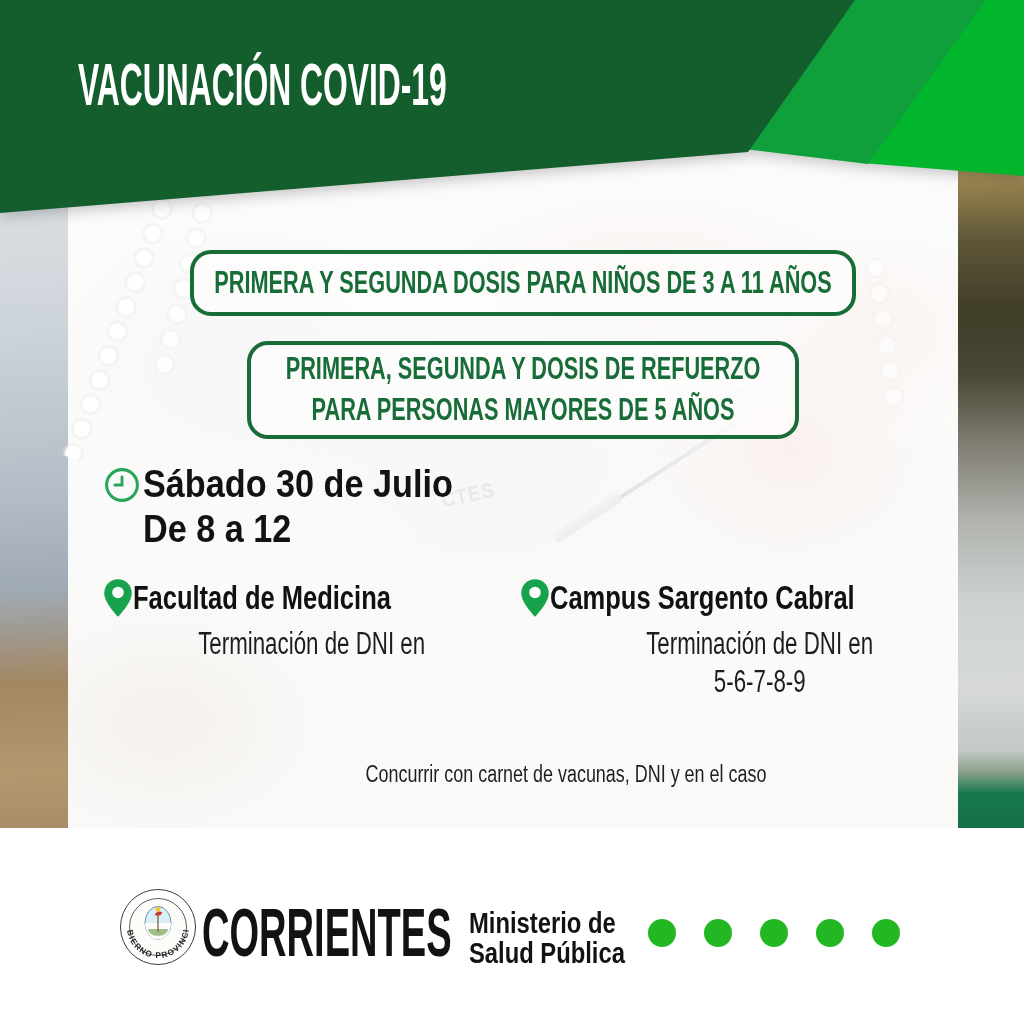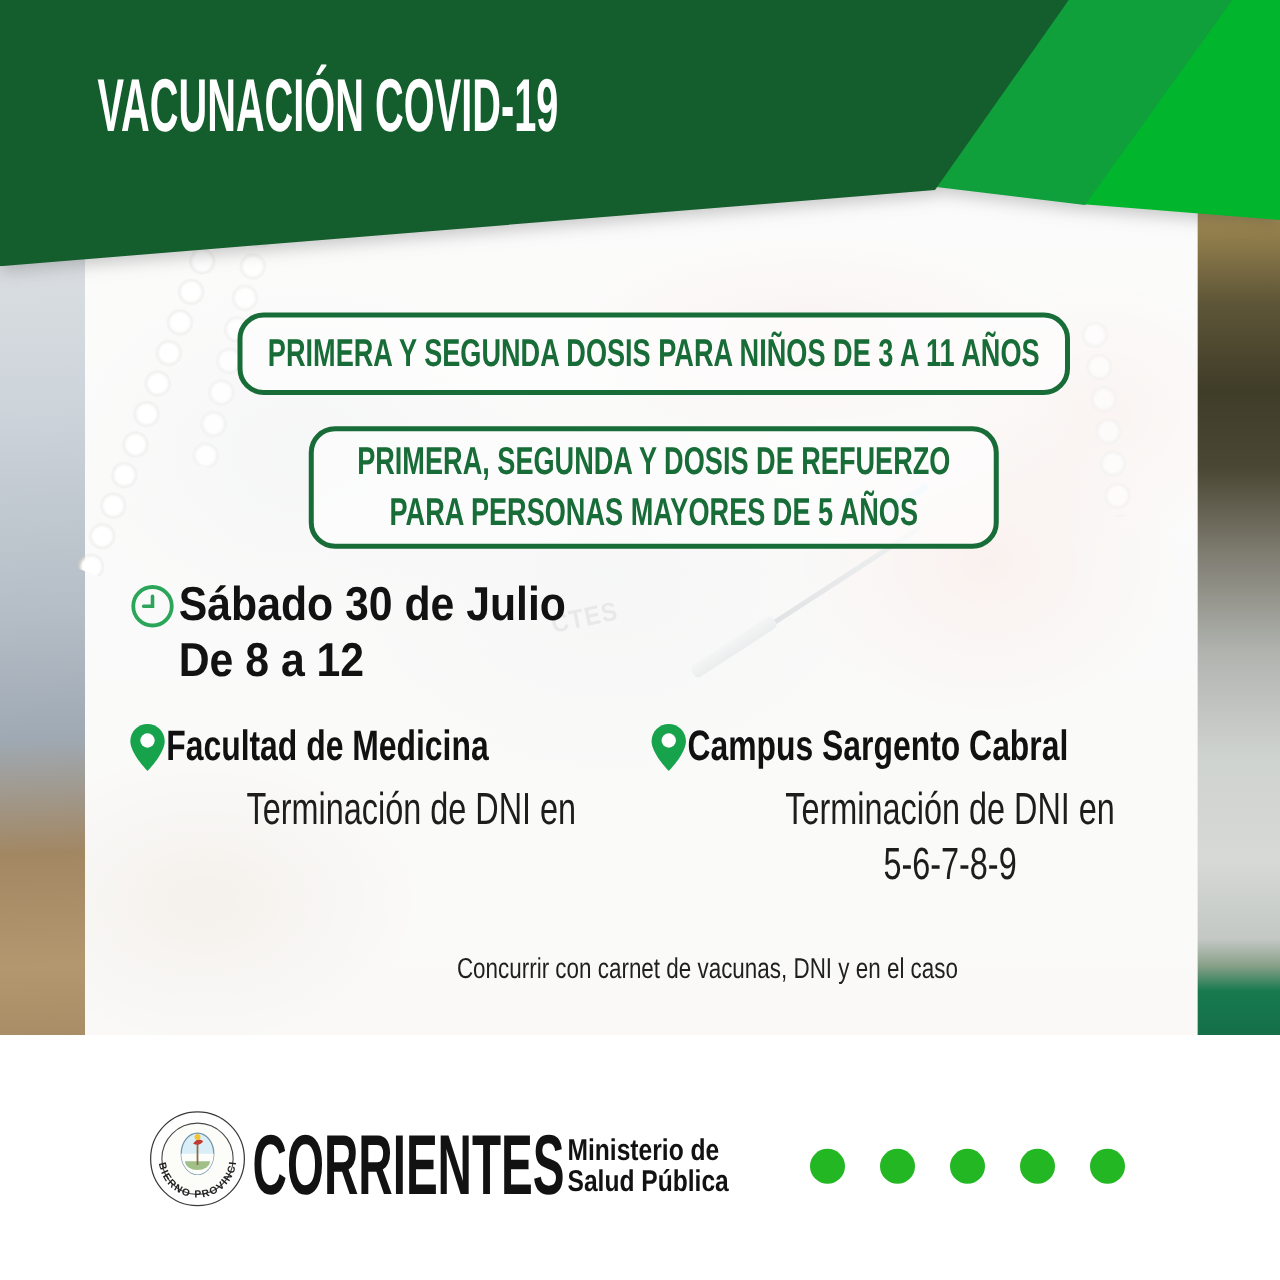--- a/index.html
+++ b/index.html
@@ -68,34 +68,34 @@
   .sched-line{display:inline-block;transform:scaleX(.90);transform-origin:left center;white-space:nowrap;}
 
   
   .locations{position:absolute;left:0;top:578px;width:1024px;}
   .loc{position:absolute;display:flex;flex-direction:column;}
   .loc-1{left:103px;}
   .loc-2{left:520px;}
   .loc-head{display:flex;align-items:flex-start;}
   .loc-name{font-weight:bold;font-size:34px;color:#111;white-space:nowrap;display:inline-block;
             transform:scaleX(.75);transform-origin:left center;}
-  .loc-sub{margin-left:43px;text-align:center;color:#1d1d1d;font-size:36px;line-height:1.22;margin-top:7px;}
+  .loc-sub{margin-left:43px;text-align:center;color:#1d1d1d;font-size:31px;line-height:1.22;margin-top:7px;}
   .loc-sub span{display:inline-block;transform:scaleX(.72);transform-origin:center;white-space:nowrap;}
 
   
   .note{position:absolute;left:68px;top:760px;width:996px;text-align:center;color:#1f1f1f;
         font-size:23px;line-height:1.28;}
   .note span{display:inline-block;transform:scaleX(.78);transform-origin:center;white-space:nowrap;}
 
   
   .footer{position:absolute;left:0;top:828px;width:1024px;height:196px;background:#ffffff;}
   .seal{position:absolute;left:119px;top:60px;}
   .brand{position:absolute;left:202px;top:70px;font-size:68px;font-weight:bold;color:#121212;
          line-height:1;white-space:nowrap;transform:scaleX(.56);transform-origin:left top;}
-  .ministry{position:absolute;left:454px;top:80px;font-size:24px;font-weight:bold;color:#121212;line-height:1.05;}
+  .ministry{position:absolute;left:469px;top:80px;font-size:29px;font-weight:bold;color:#121212;line-height:1.05;}
   .ministry span{display:inline-block;transform:scaleX(.82);transform-origin:left center;white-space:nowrap;}
   .dots{position:absolute;left:648px;top:91px;display:flex;gap:28px;}
   .dot{width:28px;height:28px;border-radius:50%;background:#24B724;}
 </style>
 </head>
 <body>
 
 <div class="poster">
 
   <div class="photo-bg">

